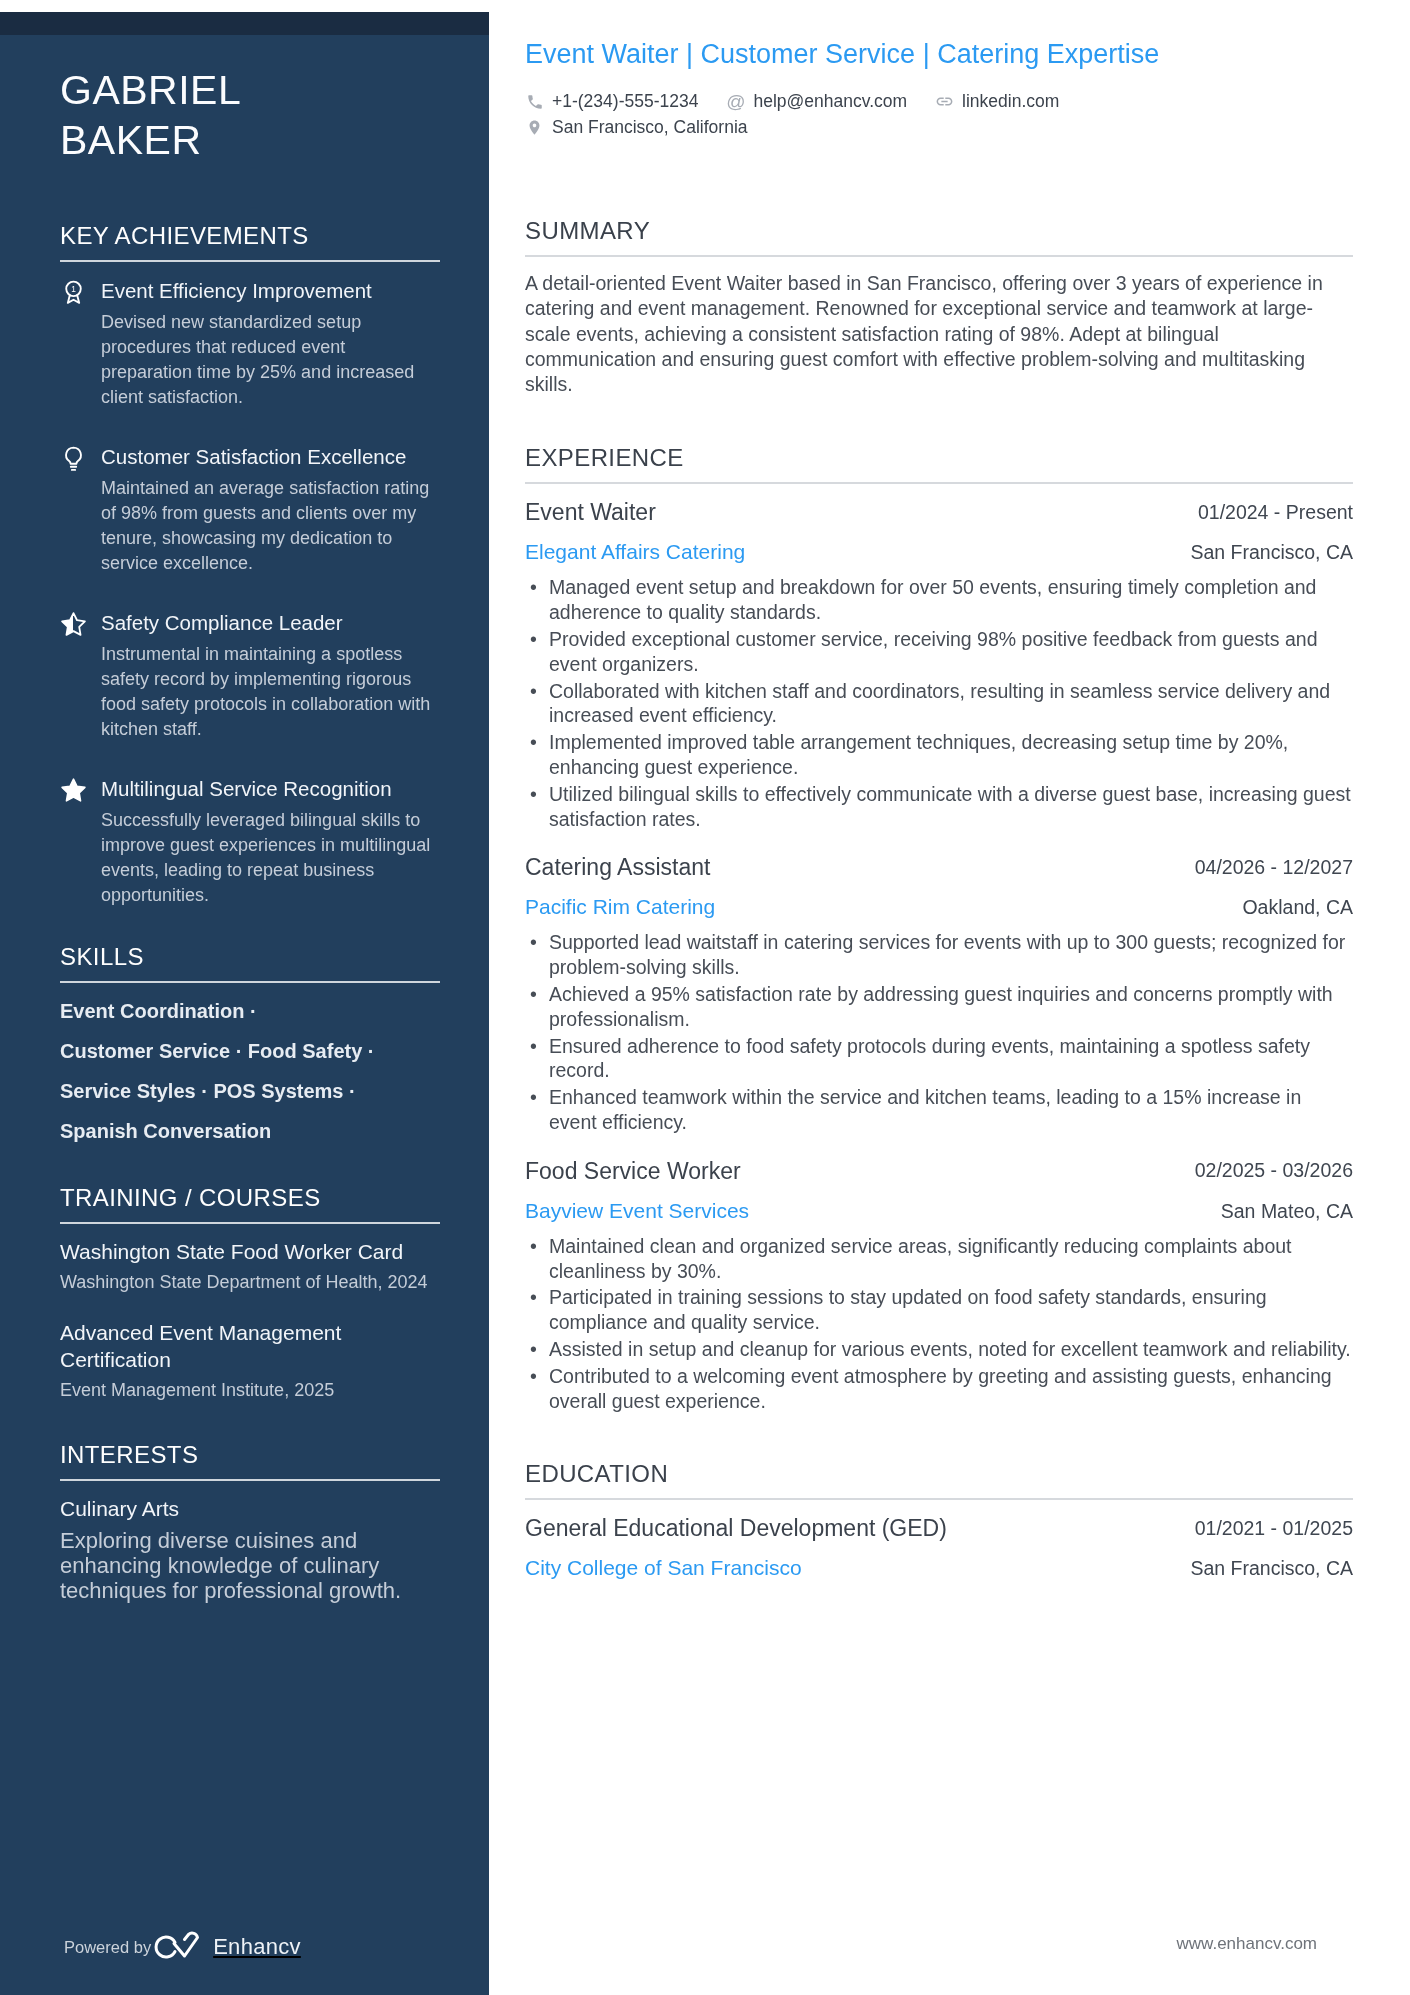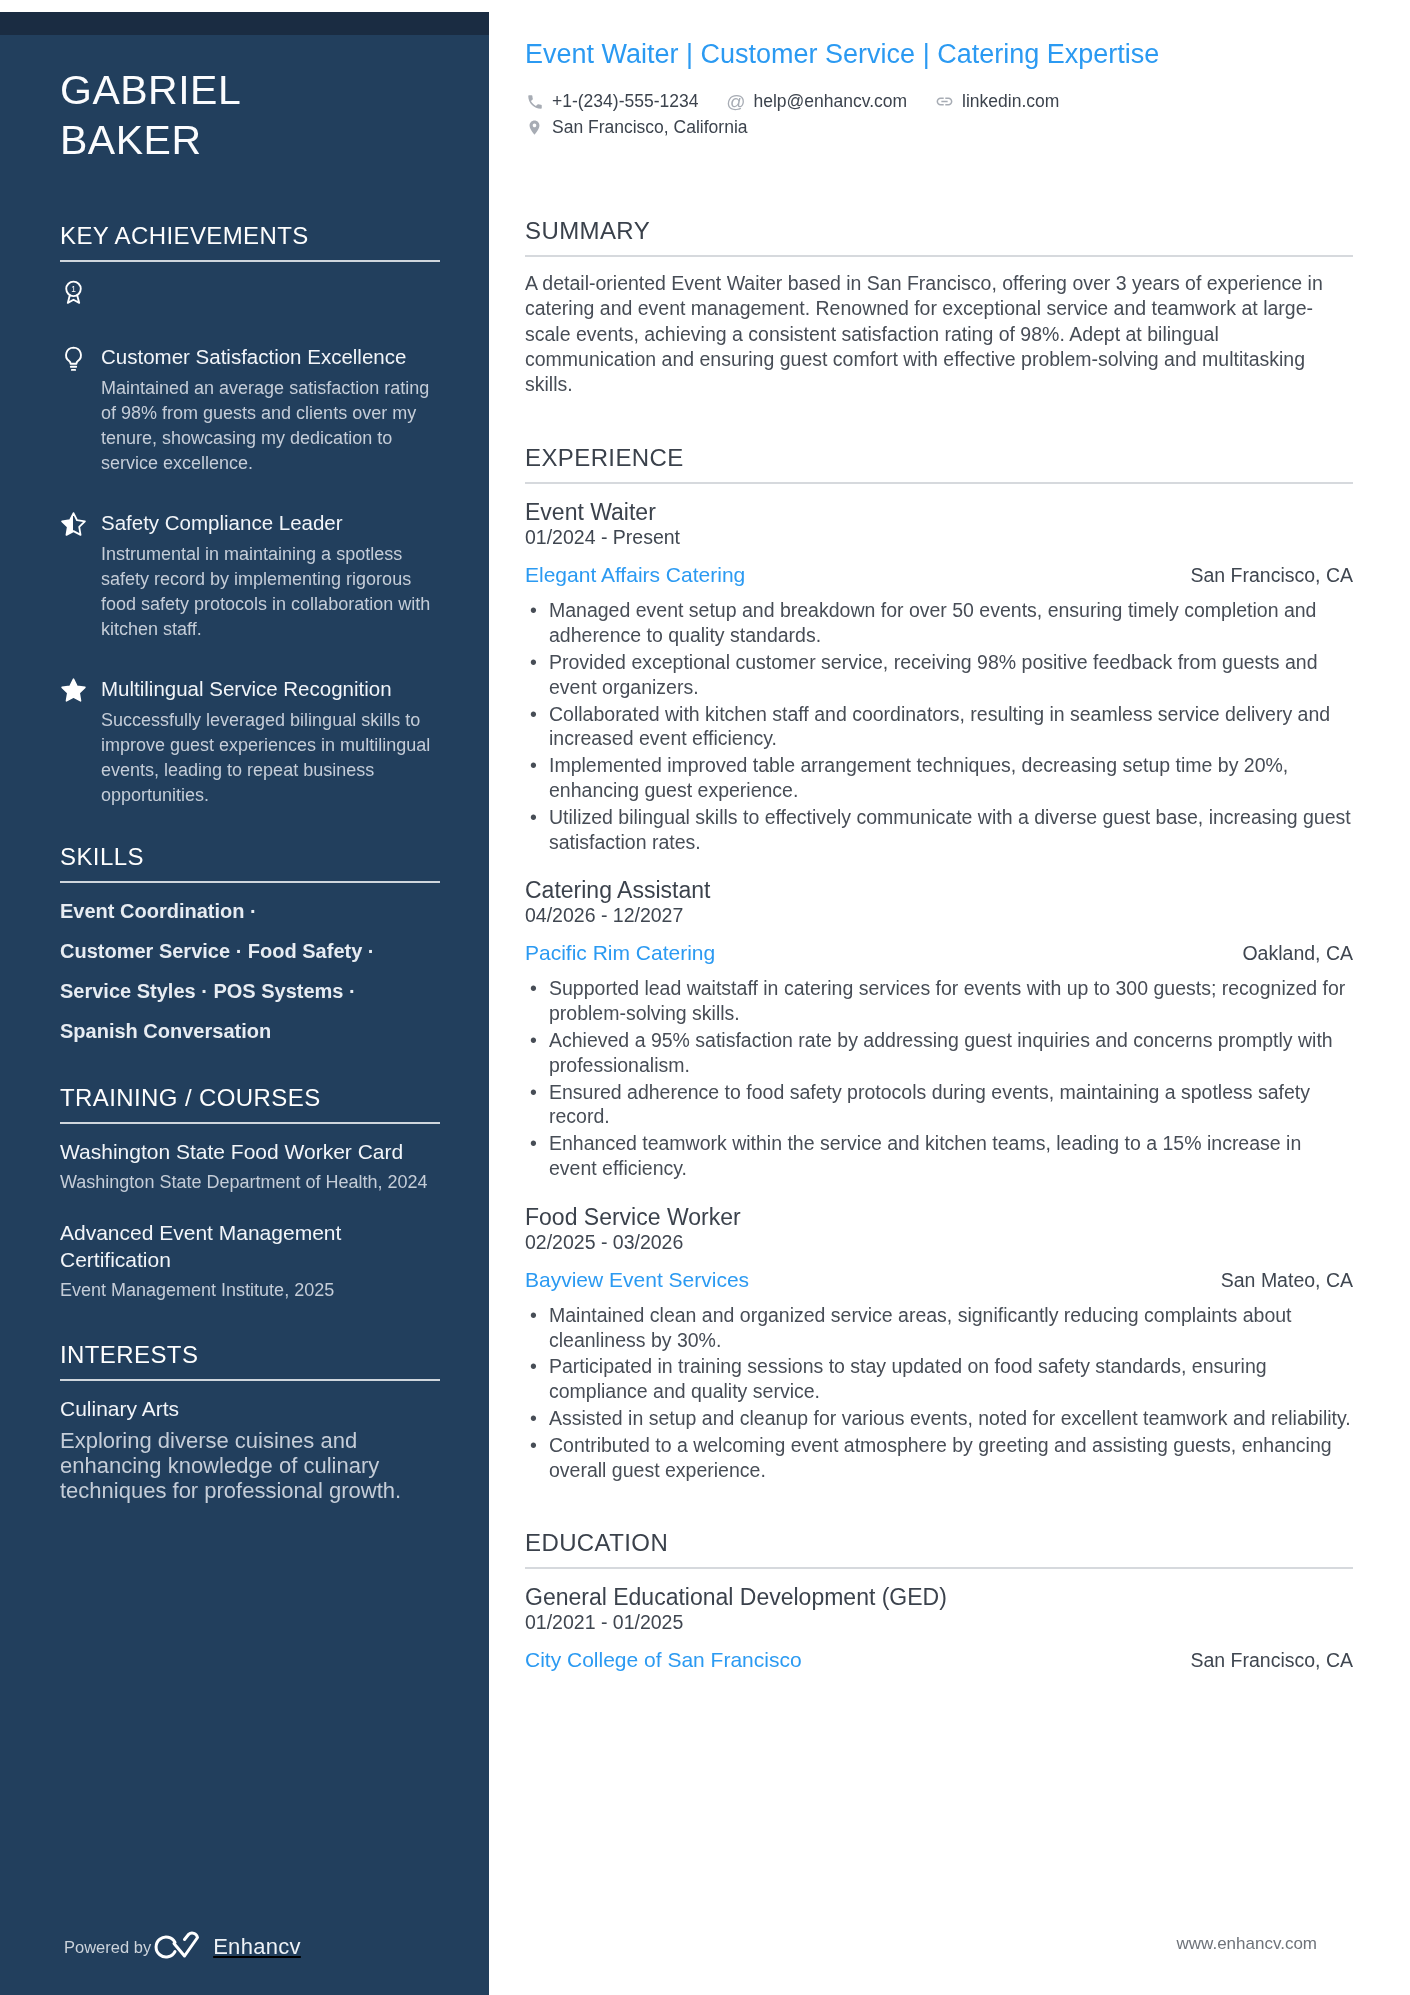--- a/index.html
+++ b/index.html
@@ -46,21 +46,21 @@
   .contact-item{display:flex;align-items:center;gap:8px;}
   .c-icon{display:inline-flex;width:19px;height:19px;align-items:center;justify-content:center;}
   .at-glyph{font-size:19px;color:#a7acb4;line-height:19px;}
   .m-section-head{font-size:24px;line-height:30px;color:#3a414b;font-weight:400;letter-spacing:.4px;}
   .summary-head{margin-top:78px;}
   .m-rule{height:2px;background:#d6d9dd;margin-top:9px;border:0;}
   .summary-text{margin-top:14px;font-size:19.5px;line-height:25.3px;color:#474d56;}
   .exp-head{margin-top:46px;}
   .job{margin-top:14px;}
   .job + .job{margin-top:22px;}
-  .job-row1{display:flex;justify-content:space-between;align-items:flex-start;flex-direction:column;}
+  .job-row1{display:flex;justify-content:space-between;align-items:center;}
   .job-title{font-size:23px;line-height:28px;color:#3b424c;font-weight:400;}
   .job-dates{font-size:19.5px;color:#3f4650;}
   .job-row2{display:flex;justify-content:space-between;align-items:baseline;margin-top:13px;}
   .job-company{font-size:21px;line-height:26px;color:#2b9af2;font-weight:400;}
   .job-loc{font-size:19.5px;color:#3f4650;}
   ul.bullets{margin:10px 0 0 0;padding:0;list-style:none;}
   ul.bullets li{
     position:relative;padding-left:24px;margin-bottom:2px;
     font-size:19.5px;line-height:24.8px;color:#474d56;
   }
@@ -83,20 +83,24 @@
     <div class="s-rule"></div>
     <div class="ach-wrap">
       <div class="ach-item">
         <span class="ach-icon">
           <svg width="27" height="27" viewBox="0 0 26 26">
               <circle cx="13" cy="9.5" r="7" fill="none" stroke="#ffffff" stroke-width="1.8"></circle>
               <text x="13" y="12.3" font-size="8" fill="#ffffff" text-anchor="middle" font-family="Liberation Sans, sans-serif">1</text>
               <path d="M9.5 15.5 L7.5 23 L13 20 L18.5 23 L16.5 15.5" fill="none" stroke="#ffffff" stroke-width="1.8" stroke-linejoin="round" stroke-linecap="round"></path>
             </svg>
         </span>
+        <div class="ach-body">
+          <div class="ach-title">Event Efficiency Improvement</div>
+          <div class="ach-text">Devised new standardized setup procedures that reduced event preparation time by 25% and increased client satisfaction.</div>
+        </div>
       </div>
       <div class="ach-item">
         <span class="ach-icon">
           <svg width="27" height="27" viewBox="0 0 26 26">
               <path d="M13 2.5 a7.2 7.2 0 0 1 4.2 13 c-.9.7-1.4 1.6-1.4 2.6 h-5.6 c0-1-.5-1.9-1.4-2.6 A7.2 7.2 0 0 1 13 2.5 Z" fill="none" stroke="#ffffff" stroke-width="1.8" stroke-linejoin="round"></path>
               <path d="M10.4 21 h5.2 M11.4 24 h3.2" stroke="#ffffff" stroke-width="1.8" stroke-linecap="round"></path>
             </svg>
         </span>
         <div class="ach-body">
           <div class="ach-title">Customer Satisfaction Excellence</div>

